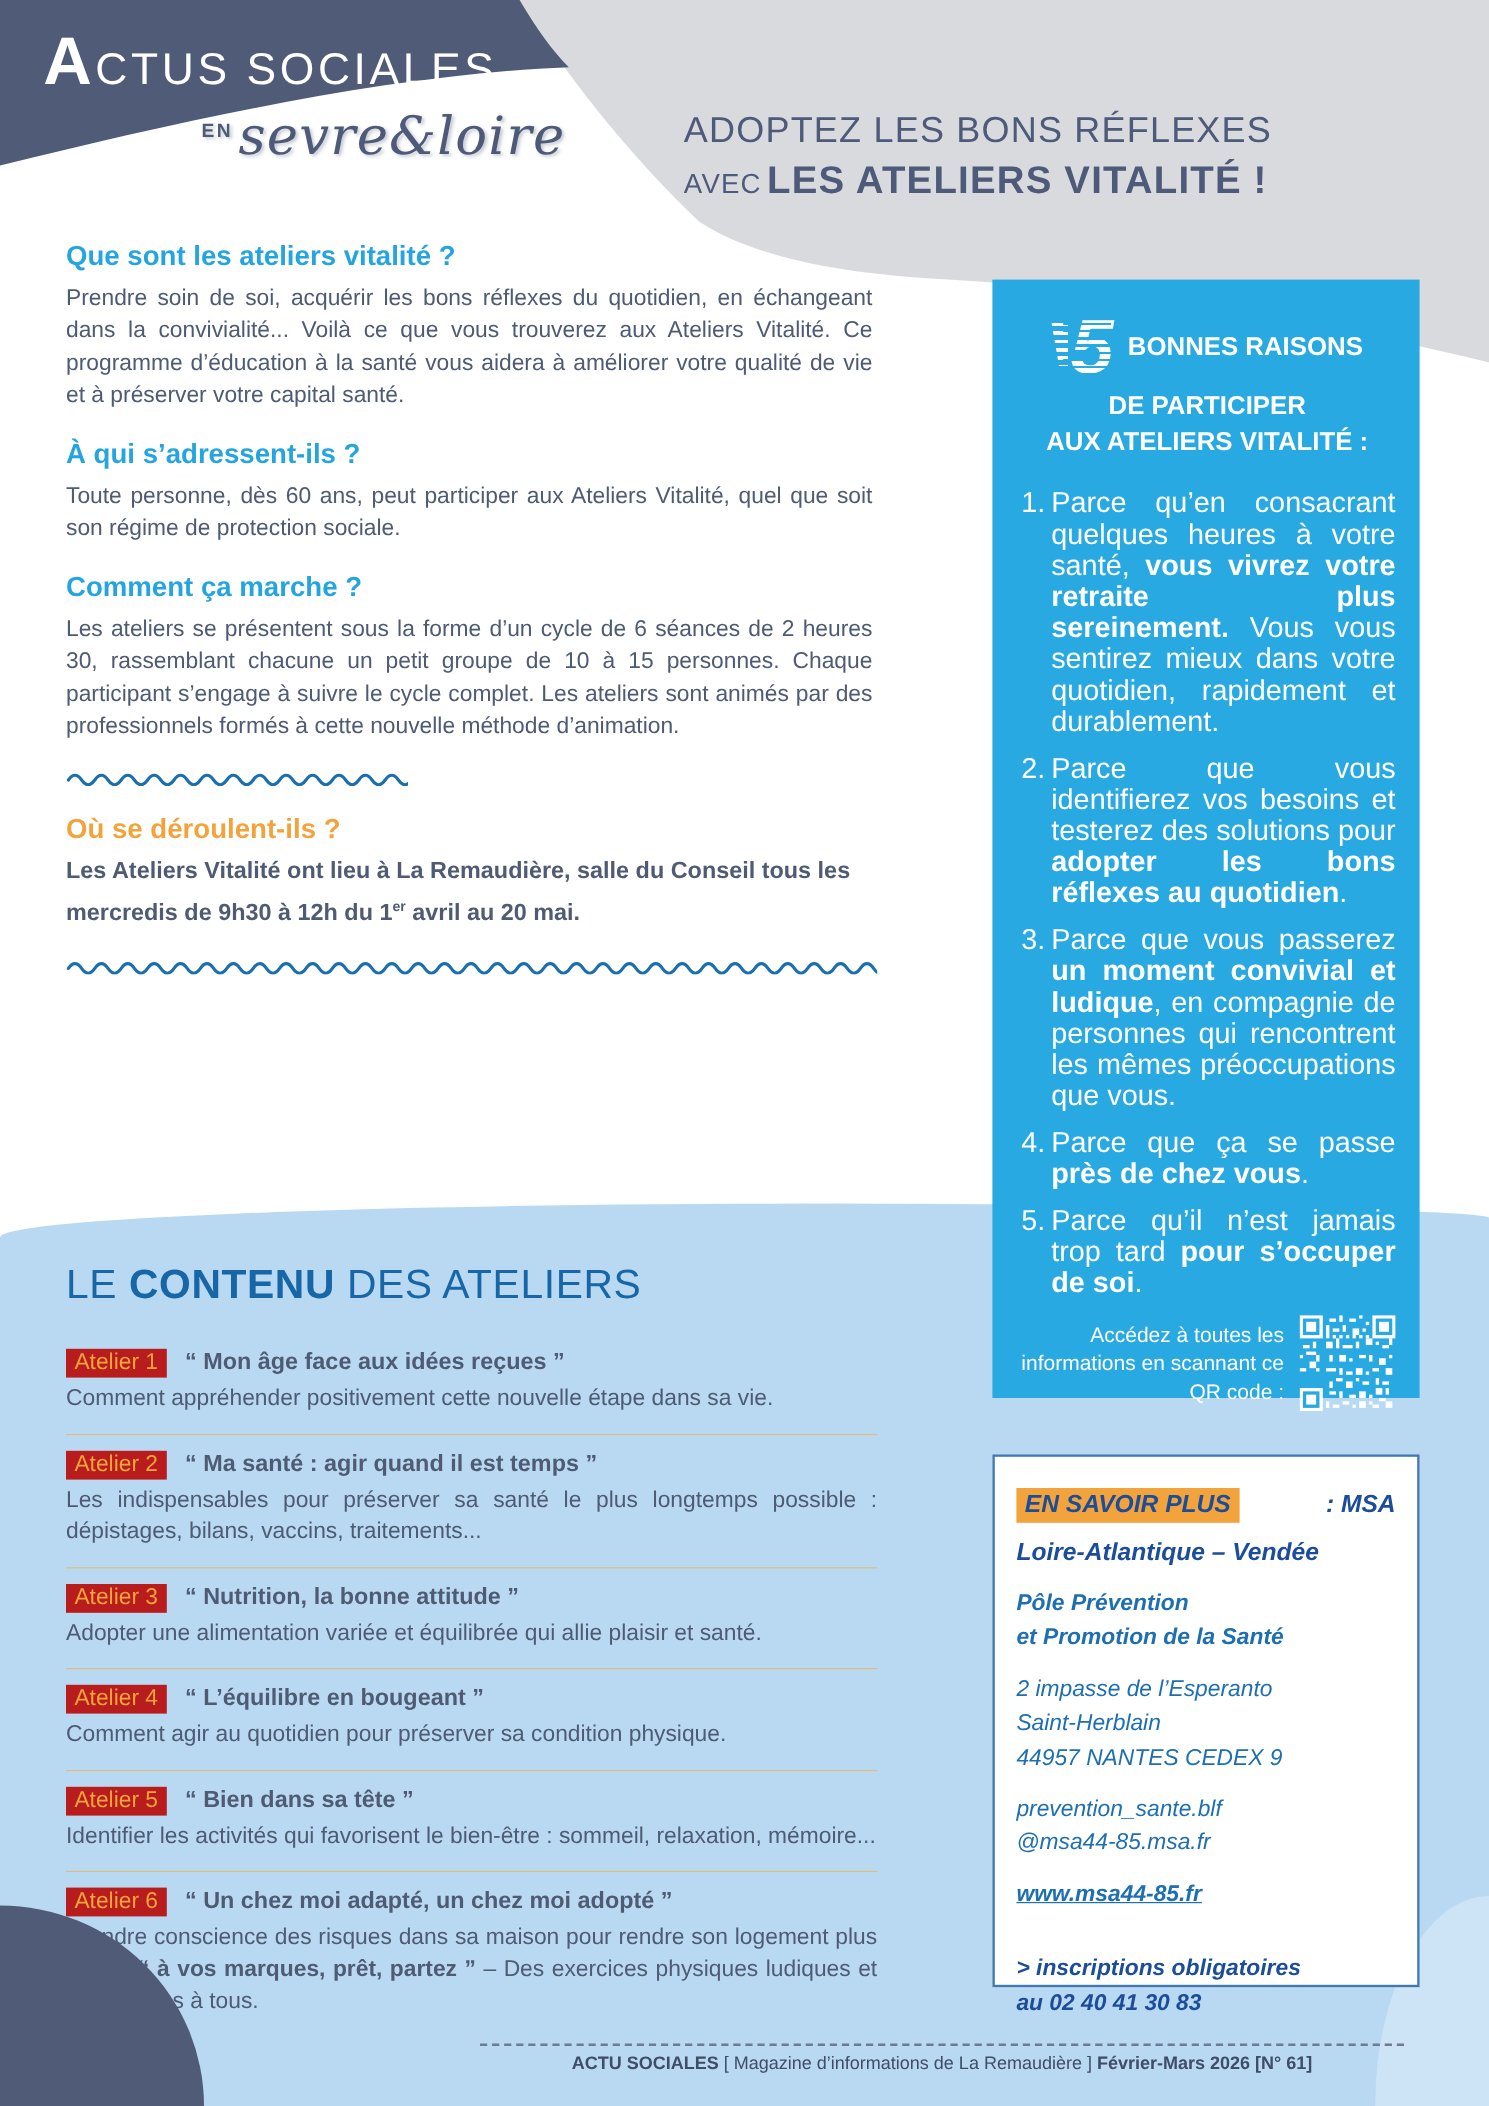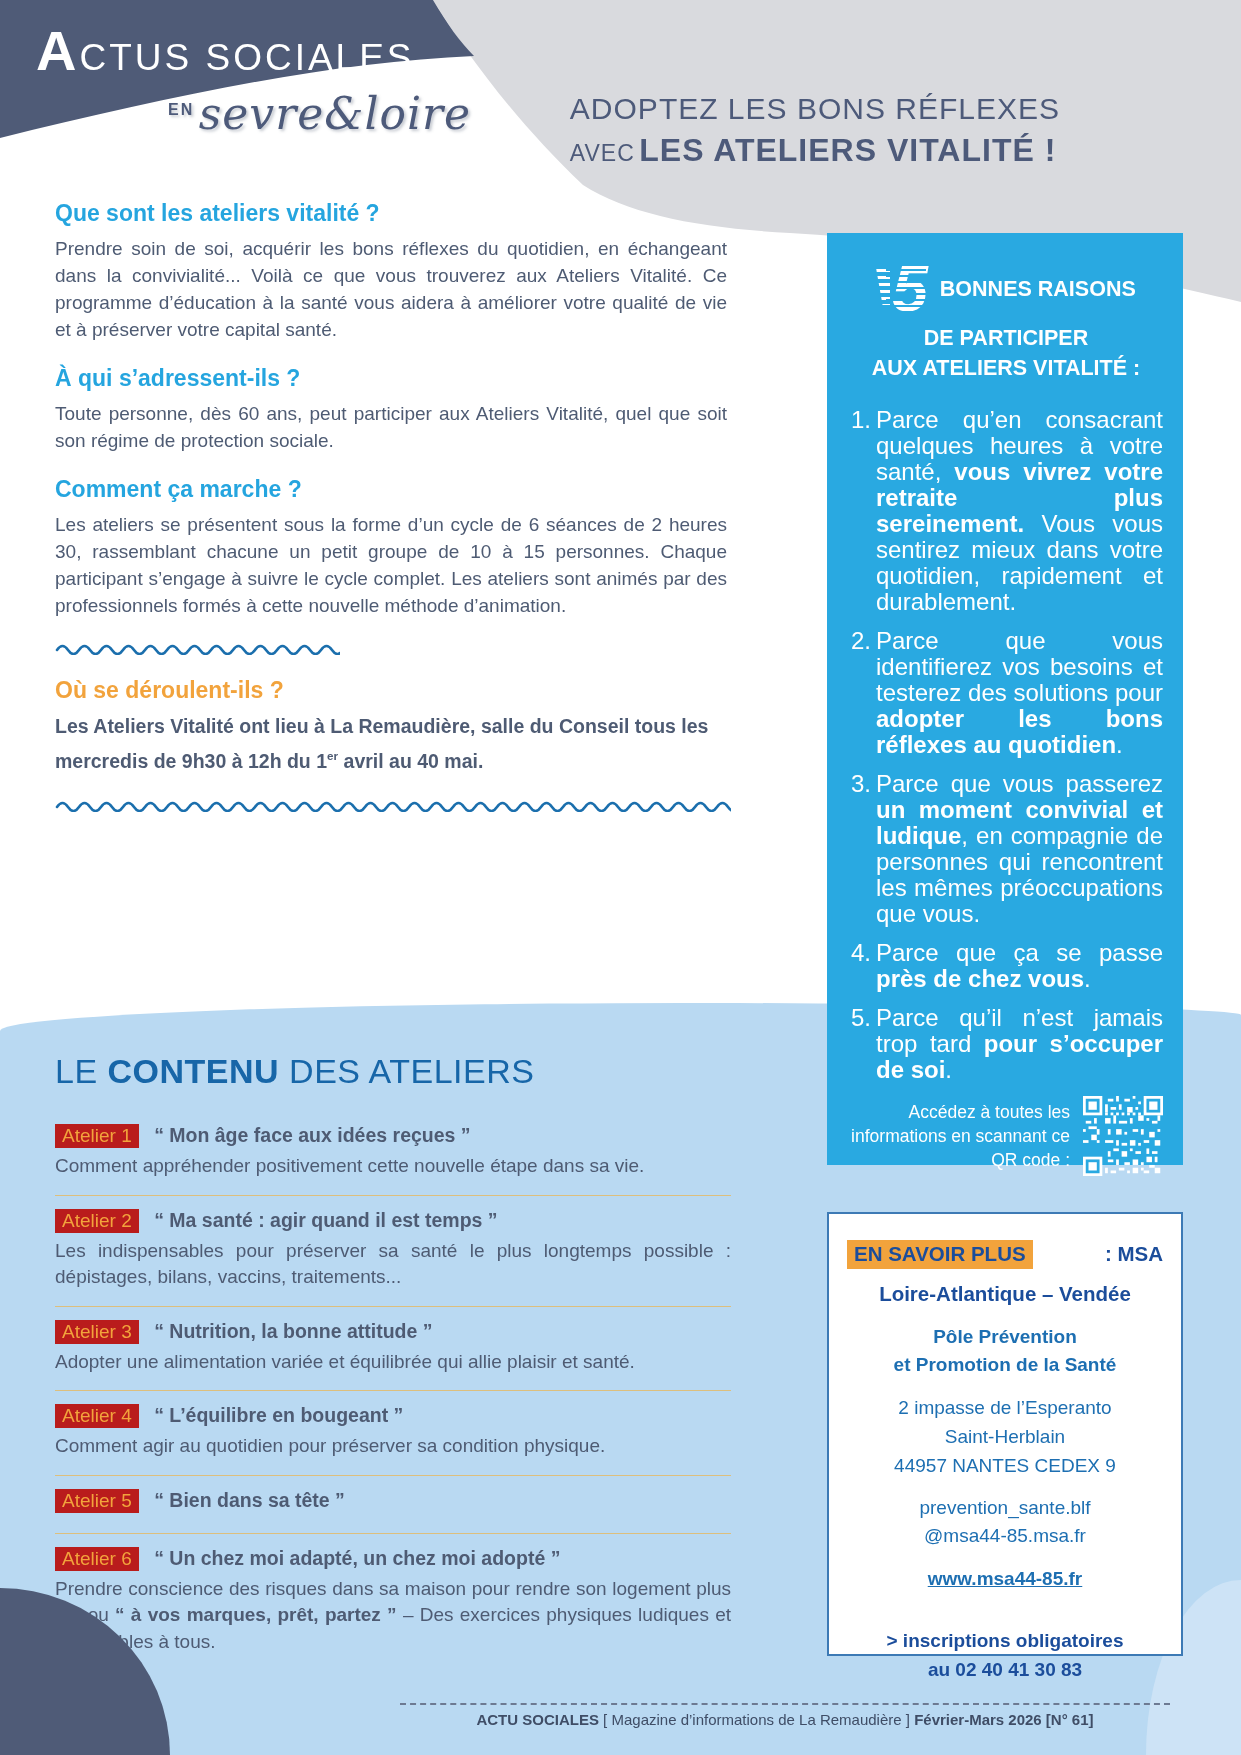--- a/index.html
+++ b/index.html
@@ -73,22 +73,22 @@
   .contenu-title{font-size:34px;color:#1766a8;margin-bottom:20px;letter-spacing:.5px;}
   .contenu-title .t-b{font-weight:bold;}
   .atelier{padding:13px 0 15px;}
   .atelier + .atelier{border-top:1.5px solid #ddbf7d;}
   .atelier-head{font-size:19.5px;font-weight:bold;color:#4e5b73;margin-bottom:6px;}
   .atelier-label{color:#f2a33c;background:#b91c1c;padding:1px 7px 2px;margin-right:10px;font-weight:normal;font-size:19px;}
   .atelier-desc{font-size:19px;line-height:26.5px;color:#4e5b73;text-align:justify;margin:0;}
   
   .info{
     position:absolute;left:827px;top:1212px;width:356px;height:444px;background:#fff;
-    border:2.5px solid #3d7ab5;box-sizing:border-box;z-index:2;text-align:center;
-    color:#1d6fb2;font-size:19px;line-height:26px;padding:26px 18px 20px;
+    border:2.5px solid #3d7ab5;box-sizing:border-box;z-index:2;
+    color:#1d6fb2;font-size:19px;line-height:26px;padding:26px 18px 20px;font-style:italic;
   }
   .info .row1{display:flex;justify-content:space-between;align-items:baseline;
     font-weight:bold;color:#1b4d9b;font-size:20.5px;}
   .info .hl{background:#f2a33c;padding:1px 7px 2px;color:#1b4d9b;}
   .info .org{font-weight:bold;color:#1b4d9b;font-size:20.5px;margin-top:12px;}
   .info .dept{font-weight:bold;margin-top:16px;line-height:28px;}
   .info .addr{margin-top:14px;line-height:29px;}
   .info .email{margin-top:14px;line-height:28px;}
   .info .site{margin-top:16px;}
   .info .site a{color:#1d6fb2;text-decoration:underline;font-weight:bold;cursor:pointer;}
@@ -139,21 +139,21 @@
   <p class="body">Toute personne, dès 60 ans, peut participer aux Ateliers Vitalité, quel que soit son régime de protection sociale.</p>
 
   <div class="h2">Comment ça marche ?</div>
   <p class="body">Les ateliers se présentent sous la forme d’un cycle de 6 séances de 2 heures 30, rassemblant chacune un petit groupe de 10 à 15 personnes. Chaque participant s’engage à suivre le cycle complet. Les ateliers sont animés par des professionnels formés à cette nouvelle méthode d’animation.</p>
 
   <svg class="wave" width="285" height="16" viewBox="0 0 285 16">
       <use href="#wavepath"></use>
     </svg>
 
   <div class="h2 orange">Où se déroulent-ils ?</div>
-  <p class="where-body"><span>Les Ateliers Vitalité ont lieu à La Remaudière, salle du Conseil tous les mercredis de 9h30 à 12h du 1</span><span class="sup">er</span><span> avril au 40 mai.</span></p>
+  <p class="where-body"><span>Les Ateliers Vitalité ont lieu à La Remaudière, salle du Conseil tous les mercredis de 9h30 à 12h du 1</span><span class="sup">er</span><span> avril au 20 mai.</span></p>
 
   <svg class="wave" width="676" height="16" viewBox="0 0 676 16">
       <use href="#wavepath"></use>
     </svg>
 
 </div>
 
 <div class="reasons">
   <div class="reasons-head">
     <div class="five-row">
@@ -297,20 +297,21 @@
       <span>“ L’équilibre en bougeant ”</span>
     </div>
     <p class="atelier-desc">Comment agir au quotidien pour préserver sa condition physique.</p>
   </div>
 
   <div class="atelier">
     <div class="atelier-head">
       <span class="atelier-label">Atelier 5</span>
       <span>“ Bien dans sa tête ”</span>
     </div>
+    <p class="atelier-desc">Identifier les activités qui favorisent le bien-être : sommeil, relaxation, mémoire...</p>
   </div>
 
   <div class="atelier">
     <div class="atelier-head">
       <span class="atelier-label">Atelier 6</span>
       <span>“ Un chez moi adapté, un chez moi adopté ”</span>
     </div>
     <p class="atelier-desc"><span>Prendre conscience des risques dans sa maison pour rendre son logement plus sûr ou </span><span class="b">“ à vos marques, prêt, partez ”</span><span> – Des exercices physiques ludiques et accessibles à tous.</span></p>
   </div>
 </div>

